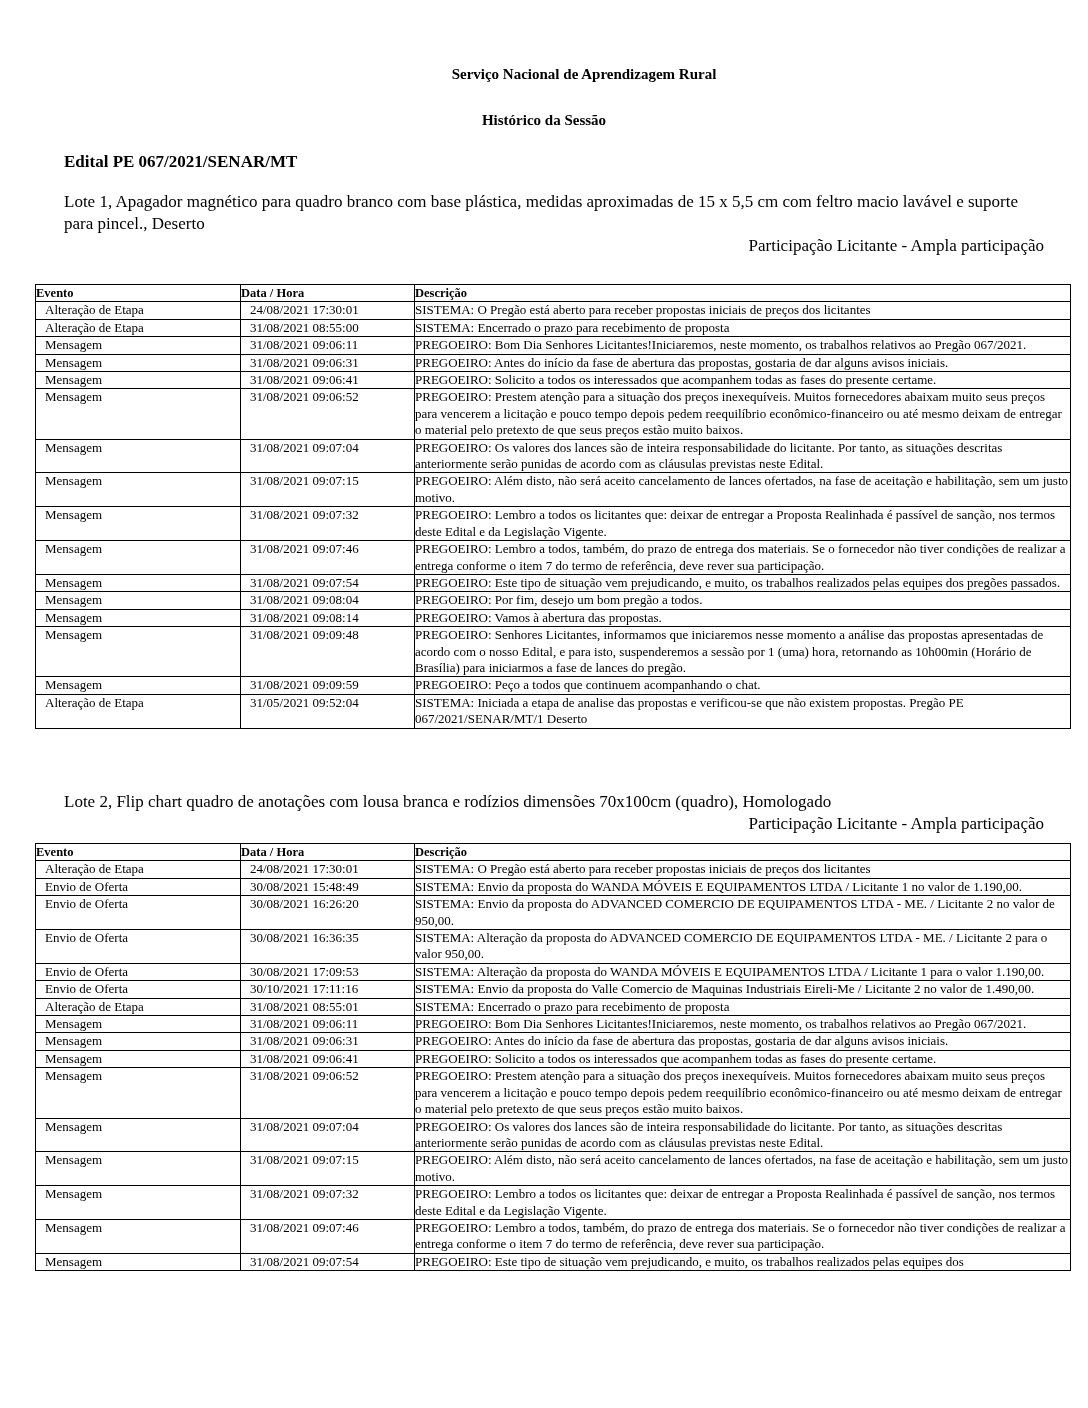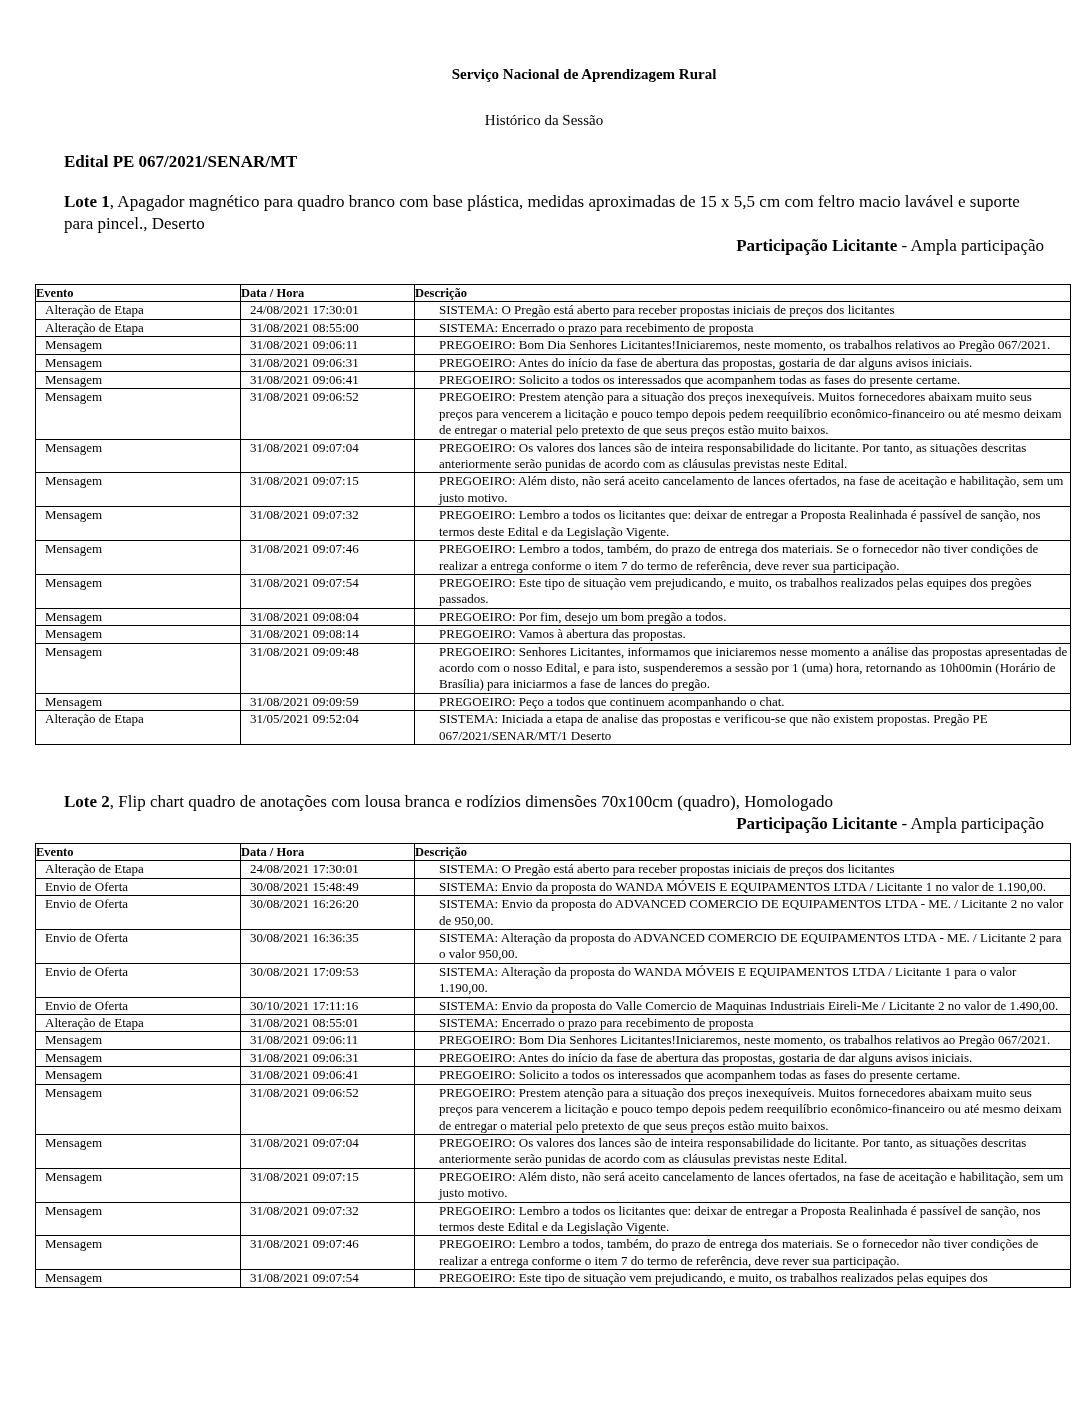--- a/index.html
+++ b/index.html
@@ -7,44 +7,44 @@
     width: 1088px; height: 1408px; overflow: hidden; position: relative;
     font-family: "Liberation Serif", "DejaVu Serif", serif; color: #000;
   }
   .page { position: absolute; left: 0; top: 0; width: 1088px; }
   .org-title {
     position: absolute; top: 66px; left: 0; width: 1088px; text-align: center;
     font-weight: bold; font-size: 15px; margin-left: 40px;
   }
   .session-title {
     position: absolute; top: 112px; left: 0; width: 1088px; text-align: center;
-    font-weight: normal; font-size: 15px;
+    font-weight: bold; font-size: 15px;
   }
   .edital {
     position: absolute; top: 152px; left: 64px; font-weight: bold; font-size: 17px;
   }
   .lote {
     position: absolute; left: 64px; width: 980px; font-size: 17px; line-height: 22px;
   }
-  .lote b { font-weight: bold; }
+  .lote b { font-weight: normal; }
   .participacao { font-size: 17px; line-height: 22px; text-align: right; }
   table.hist {
     position: absolute; left: 35px; width: 1035px;
     border-collapse: collapse; table-layout: fixed;
     font-size: 13px; line-height: 16.4px;
   }
   table.hist col.c1 { width: 205px; }
   table.hist col.c2 { width: 174px; }
   table.hist col.c3 { width: 656px; }
   table.hist th, table.hist td {
     border: 1.5px solid #000; padding: 0 0 0 9px; vertical-align: top;
     text-align: left; font-weight: normal;
   }
   table.hist th { font-weight: bold; padding: 0; font-size: 12.5px; }
-  table.hist td.desc { padding-left: 24px; padding-right: 2px; }
+  table.hist td.desc { padding-left: 0; padding-right: 2px; }
 </style>
 </head>
 <body>
 
 <div class="page">
   <div class="org-title">Serviço Nacional de Aprendizagem Rural</div>
   <div class="session-title">Histórico da Sessão</div>
   <div class="edital">Edital PE 067/2021/SENAR/MT</div>
 
   <div class="lote" style="top:191px;">

